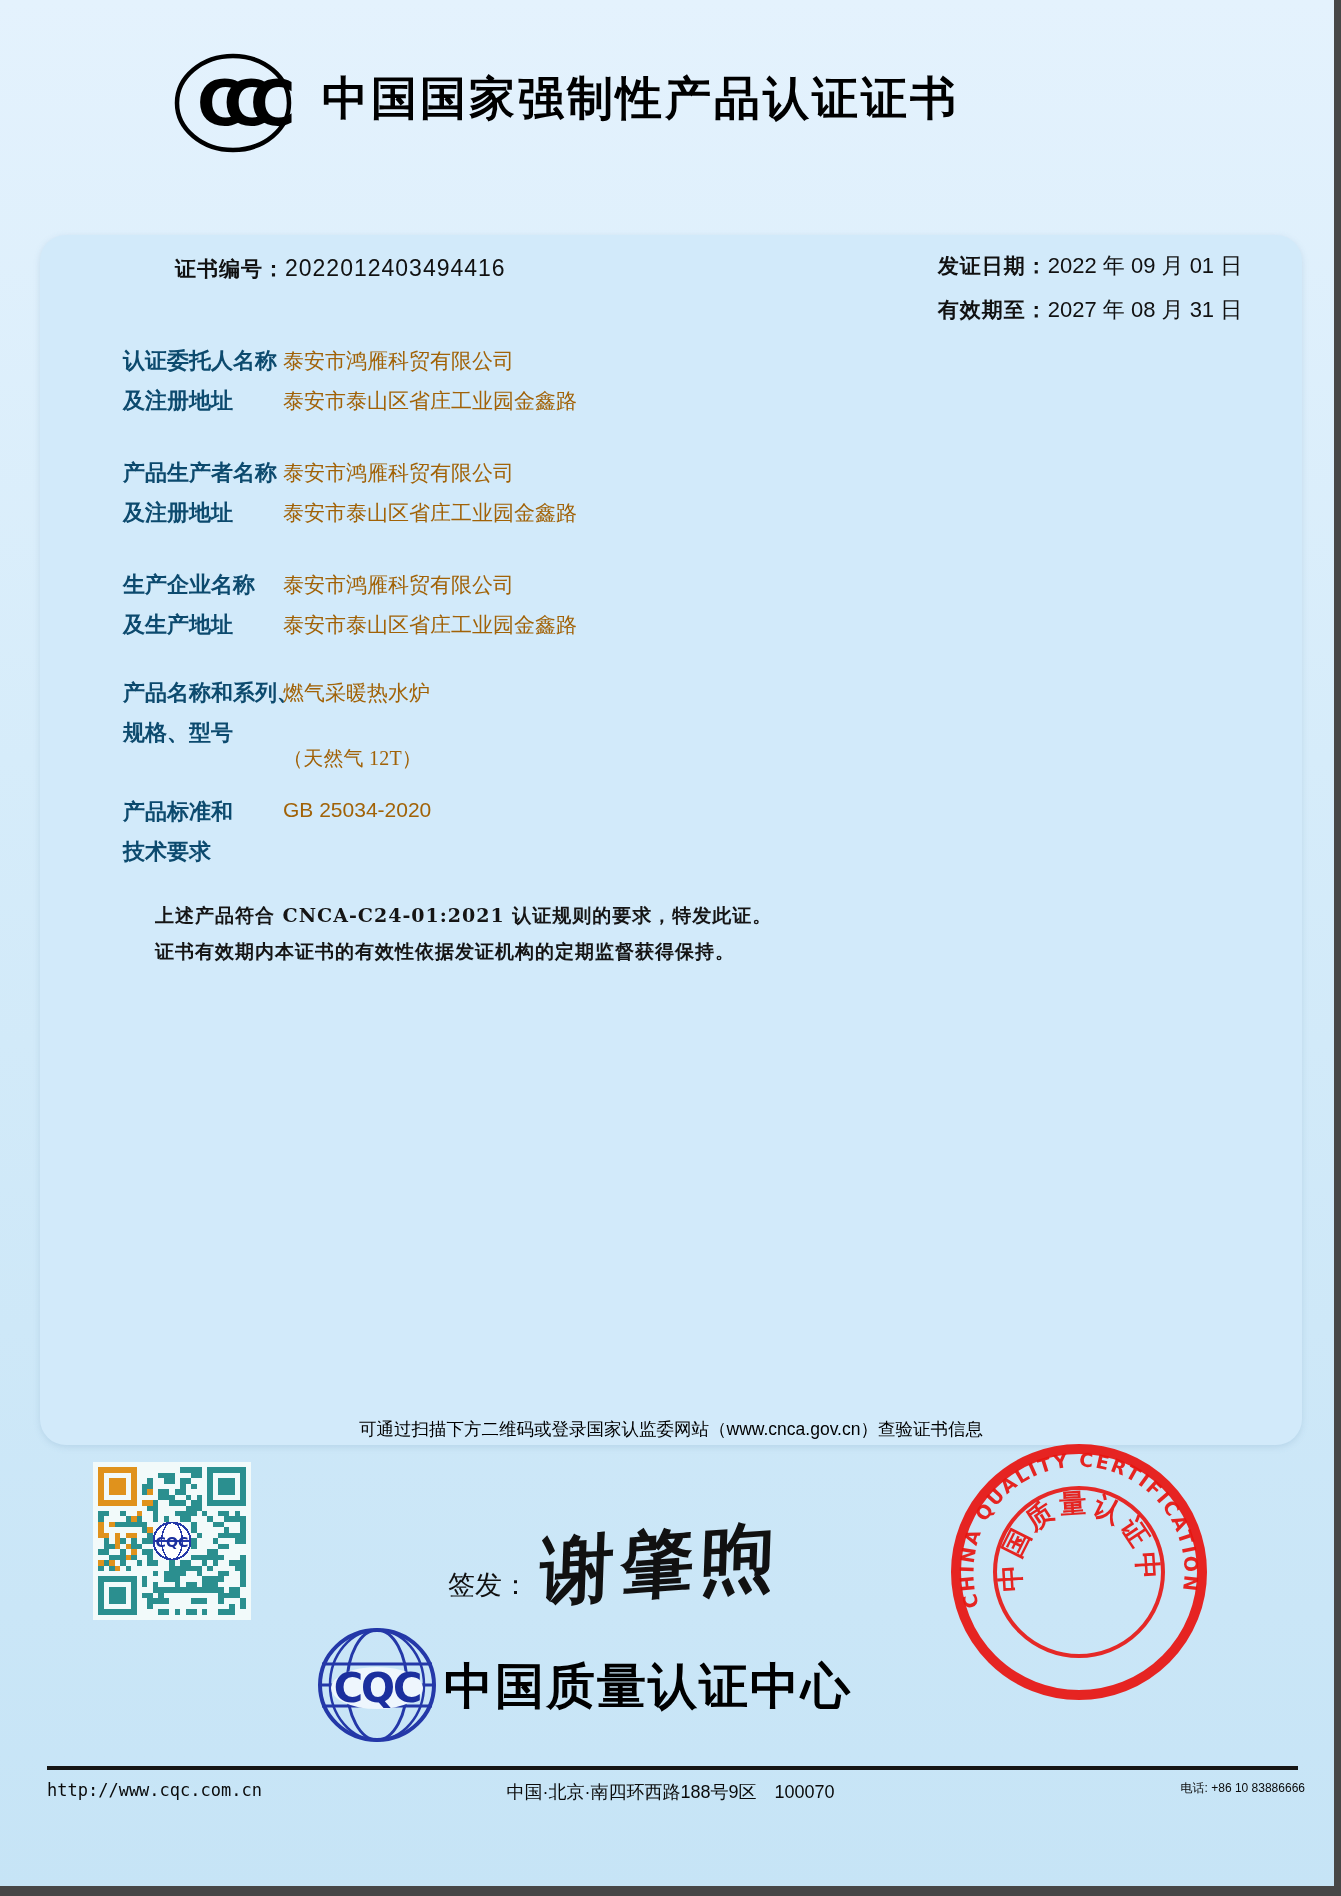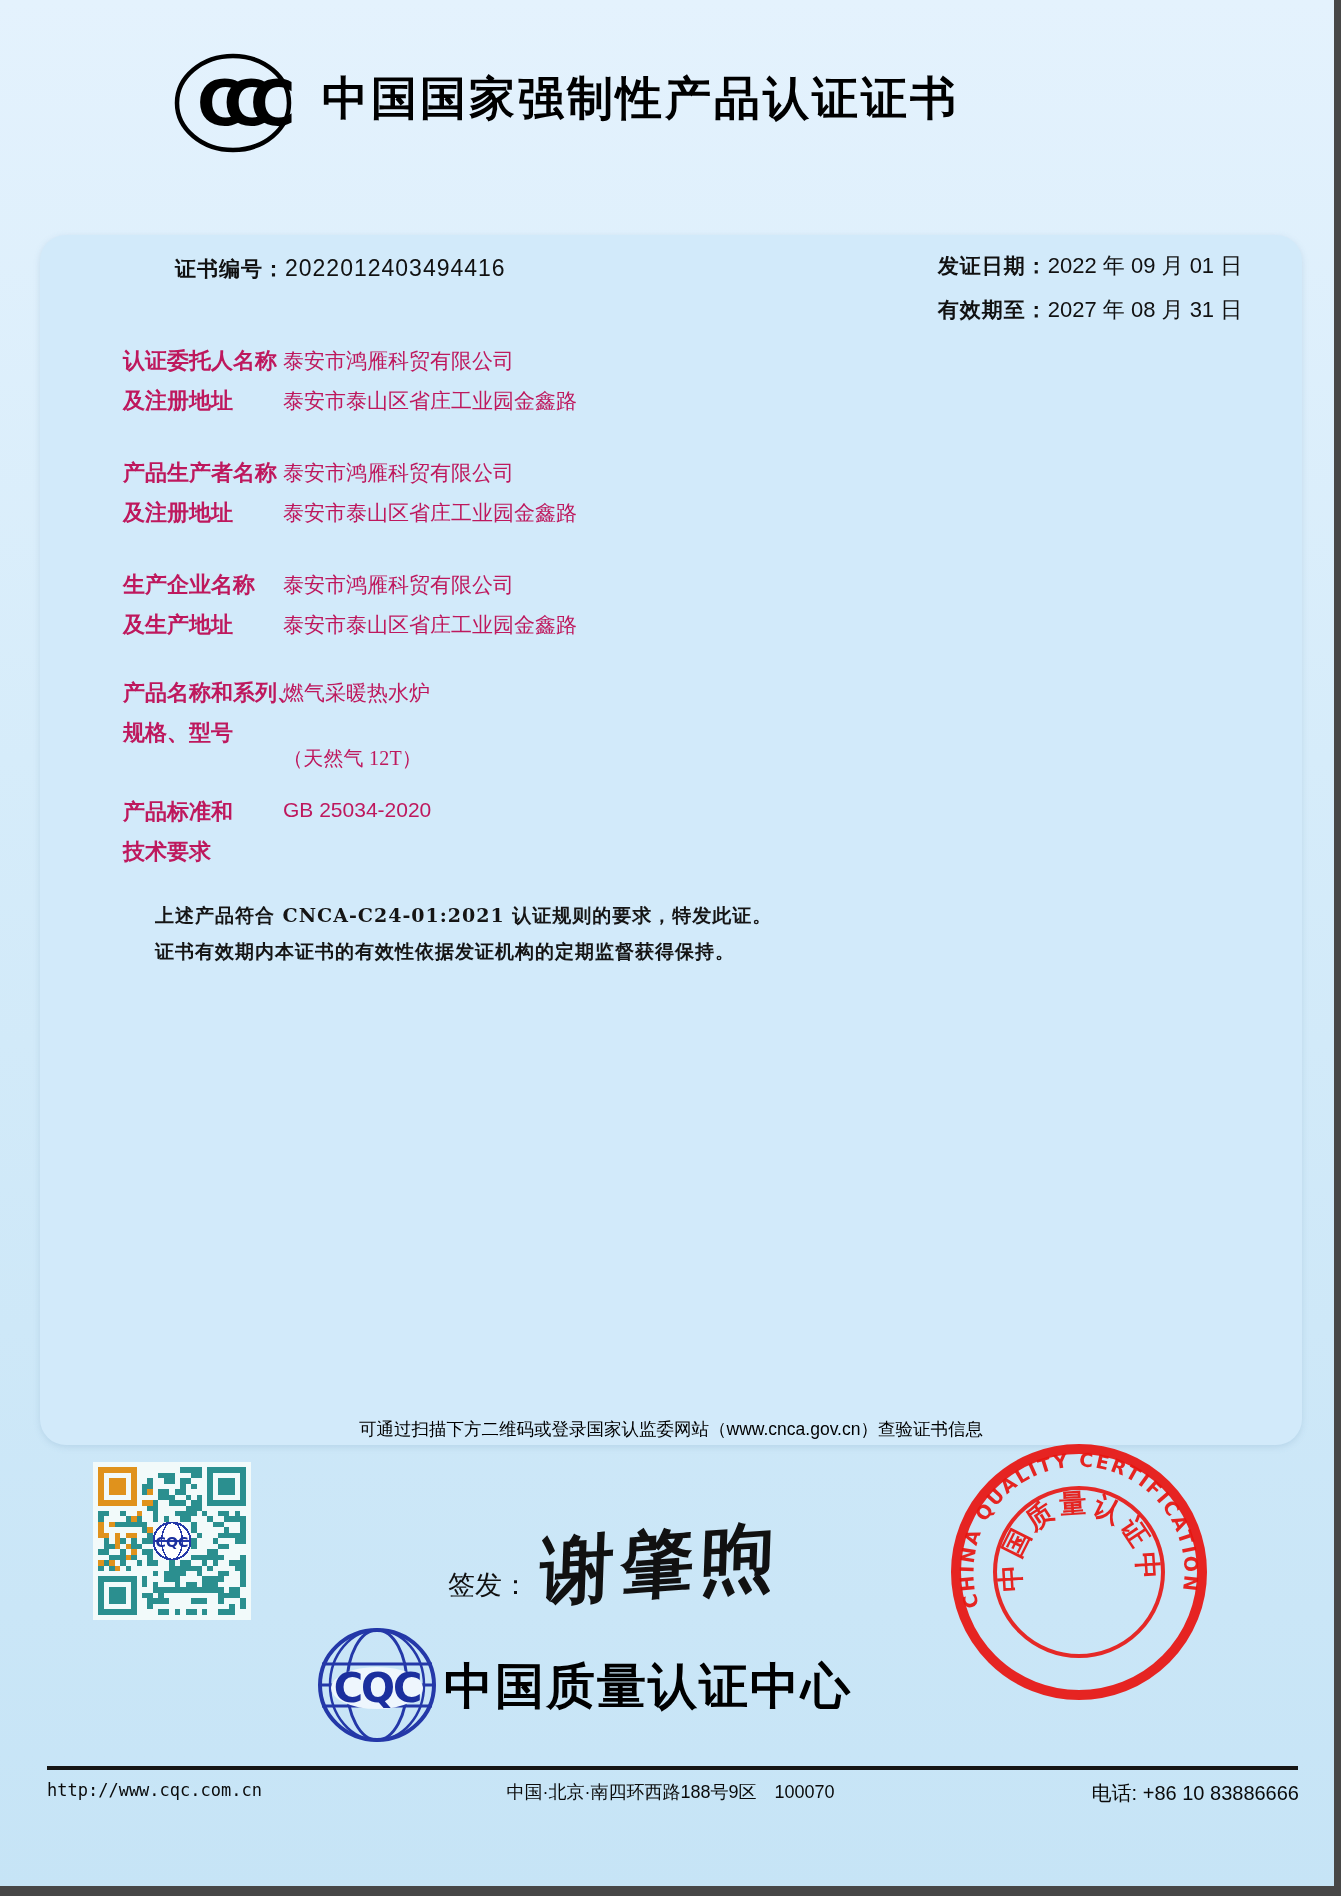--- a/index.html
+++ b/index.html
@@ -31,22 +31,22 @@
 
   .cert-no-row { position:absolute; left:135px; top:20px; font-size:21px; }
   .cert-no-row .lbl { font-family:"DejaVu Serif","Liberation Serif",serif; font-weight:bold; letter-spacing:1px; }
   .cert-no-row .val { font-size:23px; letter-spacing:1px; }
 
   .dates { position:absolute; left:870px; top:16px; width:360px;text-align:center; }
   .date-line { font-size:21px; margin-bottom:14px; white-space:nowrap; }
   .date-line .lbl { font-family:"DejaVu Serif","Liberation Serif",serif; font-weight:bold; letter-spacing:1px; }
   .date-line .val { font-size:22px; }
 
-  .field-label { position:absolute; left:83px; width:200px; font-size:22px; font-weight:bold; color:#be185d; white-space:nowrap; }
-  .field-value { position:absolute; left:243px; width:960px; font-size:21px; color:#be185d; white-space:nowrap; }
+  .field-label { position:absolute; left:83px; width:200px; font-size:22px; font-weight:bold; color:#0c4a6e; white-space:nowrap; }
+  .field-value { position:absolute; left:243px; width:960px; font-size:21px; color:#a16207; white-space:nowrap; }
   .models-line { font-size:20px; letter-spacing:0.2px; }
 
   .statement { position:absolute; left:115px; width:1050px; font-size:19px;
     font-family:"DejaVu Serif","Liberation Serif",serif; font-weight:bold; letter-spacing:1px; color:#151515; }
 
   .verify-note { position:absolute; left:0; top:1182px; width:1262px; text-align:center; font-size:17.5px; color:#000000; }
 
   
   .qr-wrap { position:absolute; left:93px; top:1462px; width:158px; height:158px; }
 
@@ -62,21 +62,21 @@
   .issuer-name { position:absolute; left:128px; top:28px; font-size:49px; font-weight:bold; color:#000; letter-spacing:2px; white-space:nowrap; }
 
   
   .stamp { position:absolute; left:949px; top:1442px; }
 
   
   .footer-rule { position:absolute; left:47px; top:1766px; width:1251px; height:4px; background:#161616; }
   .footer { position:absolute; left:0; top:1780px; width:1341px; font-size:17px; color:#0a0a0a; }
   .footer .site { position:absolute; left:47px; top:0; font-family:"DejaVu Sans Mono","Liberation Mono",monospace; font-size:17px; }
   .footer .addr { position:absolute; left:0; top:0; width:1341px; text-align:center; font-size:18px; }
-  .footer .phone { position:absolute; right:42px; top:0; font-size:20px; }
+  .footer .phone { position:absolute; right:36px; top:0; font-size:12px; }
 </style>
 </head>
 <body>
 
 <div class="edge-right"></div>
 <div class="edge-bottom"></div>
 
 <div class="header">
   <div class="ccc-logo">
     <svg width="120" height="102" viewBox="0 0 120 102">

